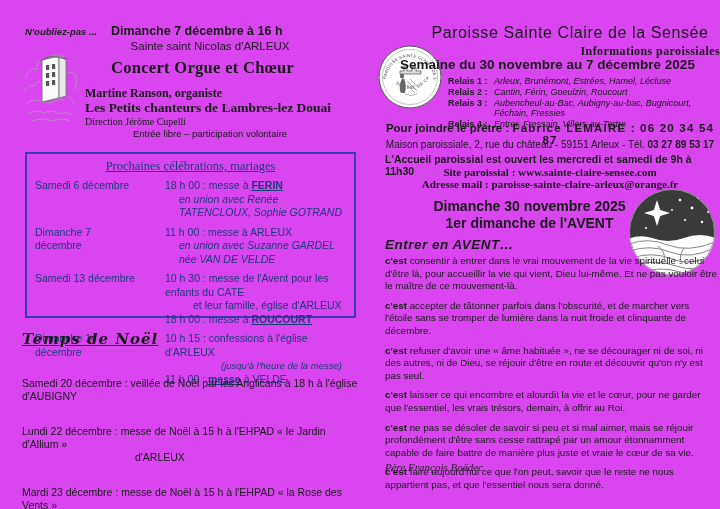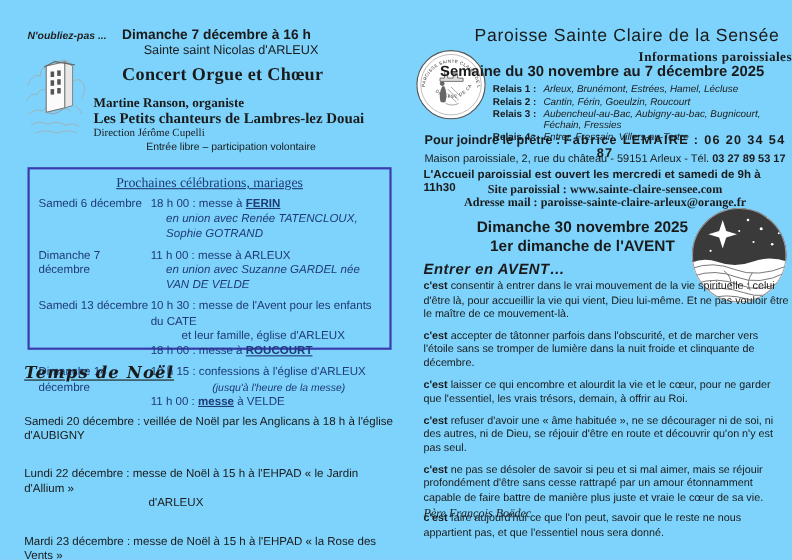--- a/index.html
+++ b/index.html
@@ -1,37 +1,37 @@
 <!DOCTYPE html>
 <html><head>
 <meta charset="utf-8">
 <style>
   html,body{margin:0;padding:0;background:#d8d8d8;}
-  #page{position:relative;width:720px;height:509px;background:#7dd3fc;overflow:hidden;
+  #page{position:relative;width:720px;height:509px;background:#d946ef;overflow:hidden;
         font-family:"Liberation Sans",sans-serif;color:#1a1a1a;}
   .abs{position:absolute;}
 
   
   .reminder-row{left:25px;top:24px;display:flex;align-items:baseline;gap:14px;}
   .reminder{font-size:9.5px;font-weight:bold;font-style:italic;color:#222;}
   .event-date{font-size:12.5px;font-weight:bold;}
   .event-place{left:95px;top:40px;width:230px;text-align:center;font-size:11.5px;}
   .church-img{left:22px;top:44px;}
   .concert-title{left:85px;top:58px;width:235px;text-align:center;
       font-family:"Liberation Serif",serif;font-weight:bold;font-size:16.5px;letter-spacing:.3px;}
   .organist{left:85px;top:86px;font-family:"Liberation Serif",serif;font-weight:bold;font-size:12px;}
   .choir{left:85px;top:100px;font-family:"Liberation Serif",serif;font-weight:bold;font-size:13.5px;}
   .director{left:85px;top:116px;font-family:"Liberation Serif",serif;font-size:10px;}
   .entry{left:85px;top:128px;width:250px;text-align:center;font-size:9.5px;}
 
   .cel-box{left:25px;top:152px;width:311px;height:152px;border:2px solid #3b3bb0;
       padding:5px 8px;color:#1f3a78;font-size:10.5px;}
   .cel-title{text-align:center;font-family:"Liberation Serif",serif;font-size:12.5px;
       text-decoration:underline;margin-bottom:5px;}
-  .cel-row{display:grid;grid-template-columns:102px 1fr;margin-bottom:6px;line-height:13.5px;}
+  .cel-row{display:grid;grid-template-columns:102px 1fr;margin-bottom:6px;line-height:13.5px;gap:28px;}
   .cel-lines{min-width:0;}
   .u-bold{font-weight:bold;text-decoration:underline;}
   .union{font-style:italic;padding-left:14px;}
   .note{font-style:italic;font-size:9.5px;padding-left:56px;}
   .ind{padding-left:28px;}
 
   .noel-title{left:22px;top:330px;font-family:"DejaVu Serif",serif;font-style:italic;
       font-weight:bold;font-size:15px;letter-spacing:1px;text-decoration:underline;}
   .noel-list{left:22px;top:355px;width:340px;font-size:10.5px;line-height:13px;}
   .noel-item{margin-bottom:10px;margin-top:22px;}
@@ -268,21 +268,21 @@
       </g>
       <circle cx="44" cy="44" r="42.5" fill="none" stroke="#999" stroke-width="1"></circle>
     </g>
   </svg>
 
   <div class="abs avent-head">Entrer en AVENT…</div>
 
   <div class="abs avent">
     <p><b>c'est</b><span> consentir à entrer dans le vrai mouvement de la vie spirituelle : celui d'être là, pour accueillir la vie qui vient, Dieu lui-même. Et ne pas vouloir être le maître de ce mouvement-là.</span></p>
     <p><b>c'est</b><span> accepter de tâtonner parfois dans l'obscurité, et de marcher vers l'étoile sans se tromper de lumière dans la nuit froide et clinquante de décembre.</span></p>
+    <p><b>c'est</b><span> refuser d'avoir une « âme habituée », ne se décourager ni de soi, ni des autres, ni de Dieu, se réjouir d'être en route et découvrir qu'on n'y est pas seul.</span></p>
     <p><b>c'est</b><span> laisser ce qui encombre et alourdit la vie et le cœur, pour ne garder que l'essentiel, les vrais trésors, demain, à offrir au Roi.</span></p>
-    <p><b>c'est</b><span> refuser d'avoir une « âme habituée », ne se décourager ni de soi, ni des autres, ni de Dieu, se réjouir d'être en route et découvrir qu'on n'y est pas seul.</span></p>
     <p><b>c'est</b><span> ne pas se désoler de savoir si peu et si mal aimer, mais se réjouir profondément d'être sans cesse rattrapé par un amour étonnamment capable de faire battre de manière plus juste et vraie le cœur de sa vie.</span></p>
     <p><b>c'est</b><span> faire aujourd'hui ce que l'on peut, savoir que le reste ne nous appartient pas, et que l'essentiel nous sera donné.</span></p>
   </div>
 
   <div class="abs signature">Père François Boëdec</div>
 
 </div>
 
 </body></html>

